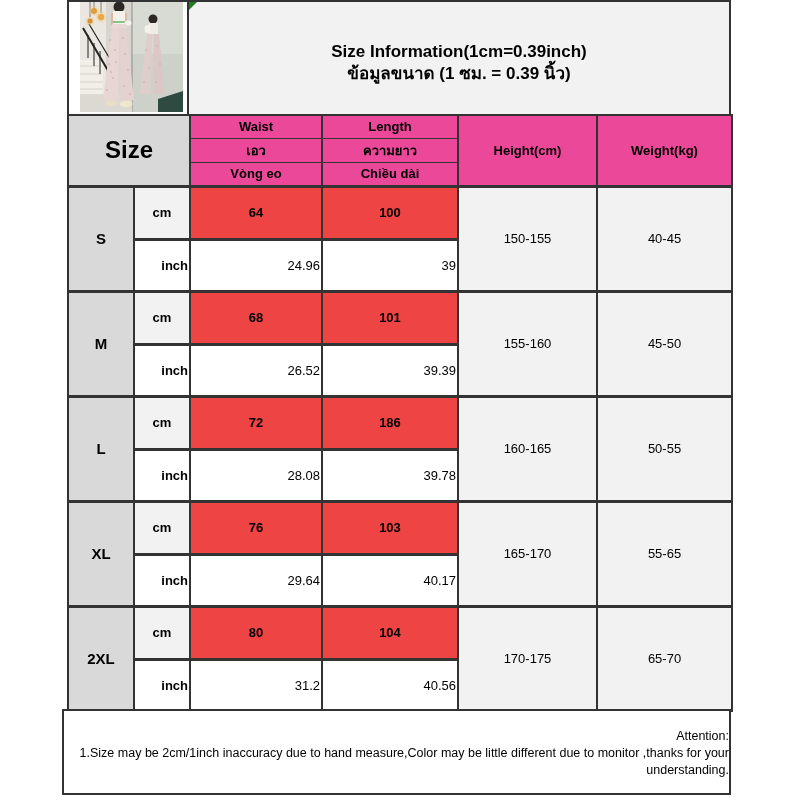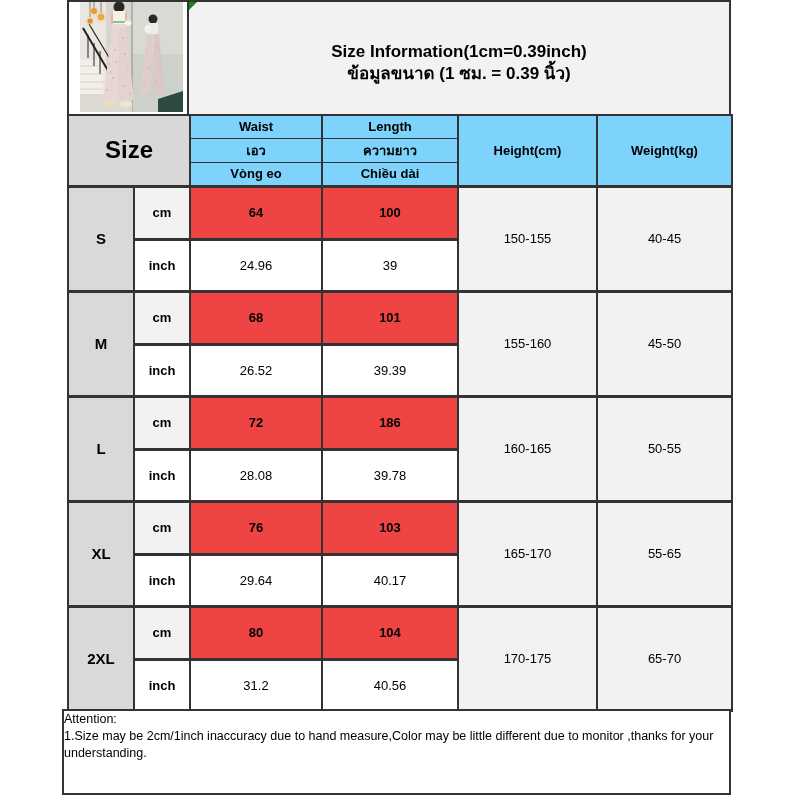--- a/index.html
+++ b/index.html
@@ -35,37 +35,37 @@
     text-align: center; vertical-align: middle;
     font-size: 13px; color: #000; overflow: hidden;
   }
   tr.hr1 td { height: 23px; }
   tr.hr2 td { height: 23px; }
   tr.hr3 td { height: 24px; }
   tr.hr1 td, tr.hr2 td { border-bottom-width: 1px; }
   tr.hr2 td, tr.hr3 td { border-top-width: 1px; }
   td.vspan3 { border-bottom-width: 3px; }
   tr.r-cm td { border-top-width: 3px; height: 53px; }
-  tr.r-inch td { border-top-width: 3px; height: 52px; }
-
-  td.hdr { background: #7dd3fc; font-weight: bold; }
+  tr.r-inch td { border-top-width: 3px; height: 52px; text-align: right; }
+
+  td.hdr { background: #ec4899; font-weight: bold; }
   td.size-big { background: #d8d8d8; font-weight: bold; font-size: 24px; }
   td.c-size { background: #d9d9d9; font-weight: bold; font-size: 15px; }
   td.c-unit-cm { background: #f2f2f2; font-weight: bold; }
   td.c-unit-in { background: #ffffff; font-weight: bold; }
   td.v-cm { background: #ef4444; font-weight: bold; }
   td.v-in { background: #ffffff; font-weight: normal; }
   td.c-range { background: #f2f2f2; font-weight: normal; }
 
   
   #attention-box {
     position: absolute; left: 62px; top: 709px; width: 669px; height: 86px;
     box-sizing: border-box; border: 2px solid #333; background: #ffffff;
-    text-align: left; font-size: 12.5px; line-height: 17px; color: #000;
-    padding-top: 0;
+    text-align: right; font-size: 12.5px; line-height: 17px; color: #000;
+    padding-top: 17px;
   }
   #attention-box p { margin: 0; }
 </style>
 </head>
 <body>
 
 <div id="stage">
 
   <div id="photo-cell">
     <svg width="103" height="110" viewBox="0 0 103 110">

